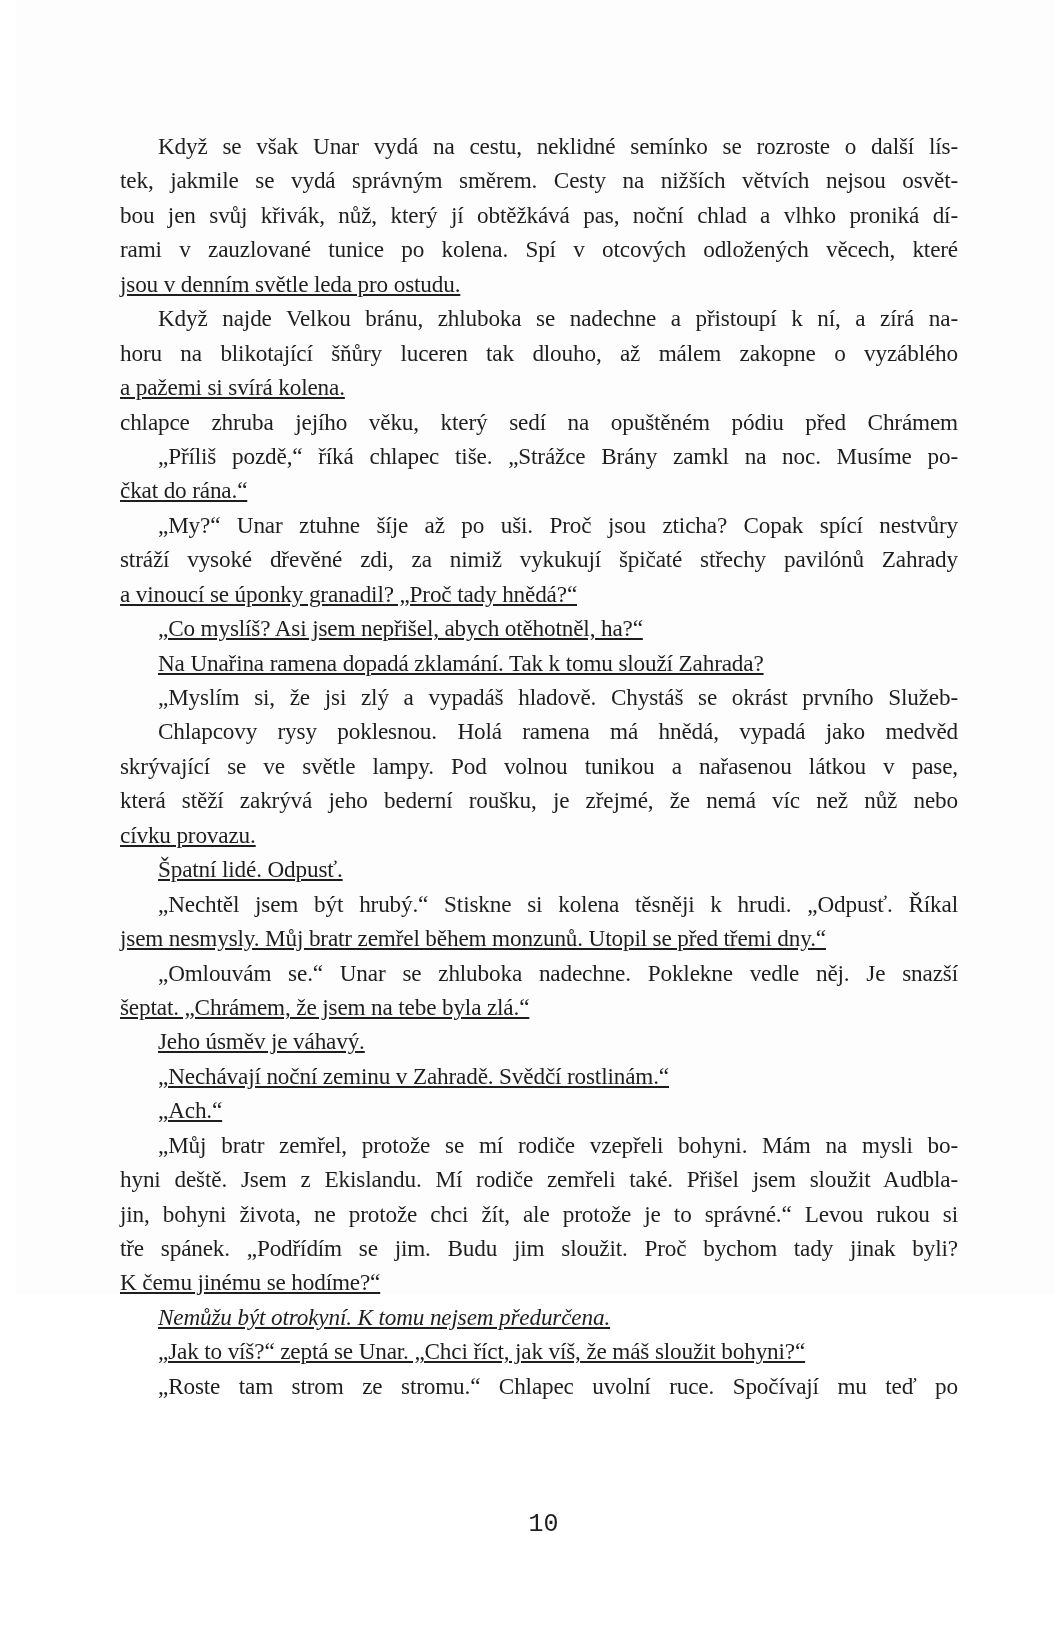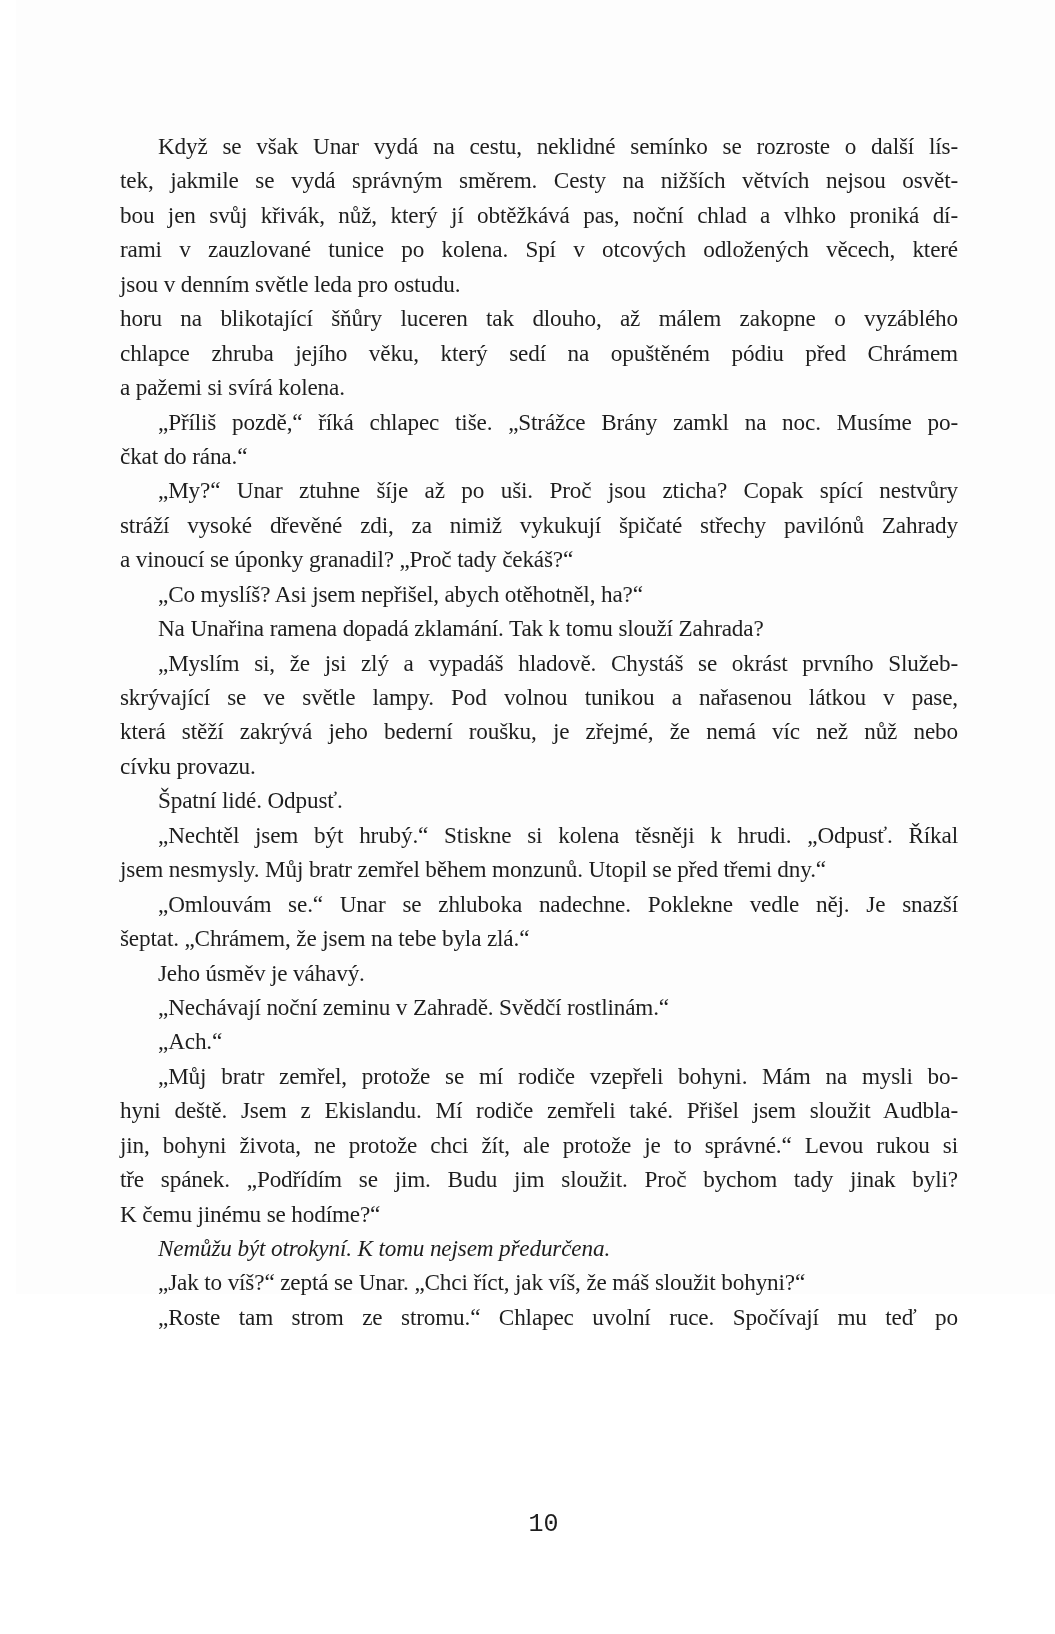--- a/index.html
+++ b/index.html
@@ -10,49 +10,51 @@
   .text-block {
     position: absolute; left: 104px; top: 129px; width: 838px;
     font-family: "Liberation Serif", "DejaVu Serif", serif;
     font-size: 23.2px; line-height: 34.45px; color: #1e1e1e;
   }
   .line {
     display: block; height: 34.45px; white-space: nowrap;
     text-align: justify; text-align-last: justify;
     letter-spacing: -0.15px;
   }
-  .line.last { text-align-last: left; }
+  .line.last { text-align-last: left; text-decoration: underline; }
   .line.indent { padding-left: 38px; }
   .line.italic { font-style: italic; }
   .page-number {
     position: absolute; left: 0; width: 1055px; top: 1510px; text-align: center;
     font-family: Liberation Mono, monospace; font-size: 25px; color: #1e1e1e;
   }
 </style>
 </head>
 <body>
 
 <div class="page">
   <div class="text-block" id="text-block">
       <span class="line indent">Když se však Unar vydá na cestu, neklidné semínko se rozroste o další lís-</span>
       <span class="line">tek, jakmile se vydá správným směrem. Cesty na nižších větvích nejsou osvět-</span>
       <span class="line">bou jen svůj křivák, nůž, který jí obtěžkává pas, noční chlad a vlhko proniká dí-</span>
       <span class="line">rami v zauzlované tunice po kolena. Spí v otcových odložených věcech, které</span>
       <span class="line last">jsou v denním světle leda pro ostudu.</span>
+      <span class="line indent">Když najde Velkou bránu, zhluboka se nadechne a přistoupí k ní, a zírá na-</span>
       <span class="line">horu na blikotající šňůry luceren tak dlouho, až málem zakopne o vyzáblého</span>
+      <span class="line last">a pažemi si svírá kolena.</span>
       <span class="line">chlapce zhruba jejího věku, který sedí na opuštěném pódiu před Chrámem</span>
-      <span class="line last">a pažemi si svírá kolena.</span>
       <span class="line indent">„Příliš pozdě,“ říká chlapec tiše. „Strážce Brány zamkl na noc. Musíme po-</span>
       <span class="line last">čkat do rána.“</span>
       <span class="line indent">„My?“ Unar ztuhne šíje až po uši. Proč jsou zticha? Copak spící nestvůry</span>
       <span class="line">stráží vysoké dřevěné zdi, za nimiž vykukují špičaté střechy pavilónů Zahrady</span>
-      <span class="line last">a vinoucí se úponky granadil? „Proč tady čekáš?“</span>
+      <span class="line last">a vinoucí se úponky granadil? „Proč tady hnědá?“</span>
       <span class="line indent last">„Co myslíš? Asi jsem nepřišel, abych otěhotněl, ha?“</span>
       <span class="line indent last">Na Unařina ramena dopadá zklamání. Tak k tomu slouží Zahrada?</span>
       <span class="line indent">„Myslím si, že jsi zlý a vypadáš hladově. Chystáš se okrást prvního Služeb-</span>
+      <span class="line indent">Chlapcovy rysy poklesnou. Holá ramena má hnědá, vypadá jako medvěd</span>
       <span class="line">skrývající se ve světle lampy. Pod volnou tunikou a nařasenou látkou v pase,</span>
       <span class="line">která stěží zakrývá jeho bederní roušku, je zřejmé, že nemá víc než nůž nebo</span>
       <span class="line last">cívku provazu.</span>
       <span class="line indent last">Špatní lidé. Odpusť.</span>
       <span class="line indent">„Nechtěl jsem být hrubý.“ Stiskne si kolena těsněji k hrudi. „Odpusť. Říkal</span>
       <span class="line last">jsem nesmysly. Můj bratr zemřel během monzunů. Utopil se před třemi dny.“</span>
       <span class="line indent">„Omlouvám se.“ Unar se zhluboka nadechne. Poklekne vedle něj. Je snazší</span>
       <span class="line last">šeptat. „Chrámem, že jsem na tebe byla zlá.“</span>
       <span class="line indent last">Jeho úsměv je váhavý.</span>
       <span class="line indent last">„Nechávají noční zeminu v Zahradě. Svědčí rostlinám.“</span>

